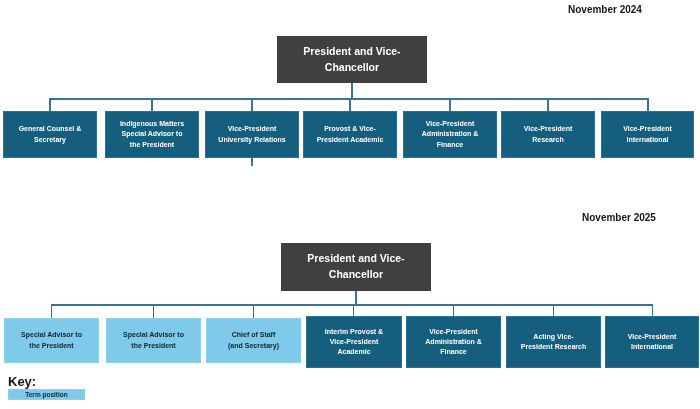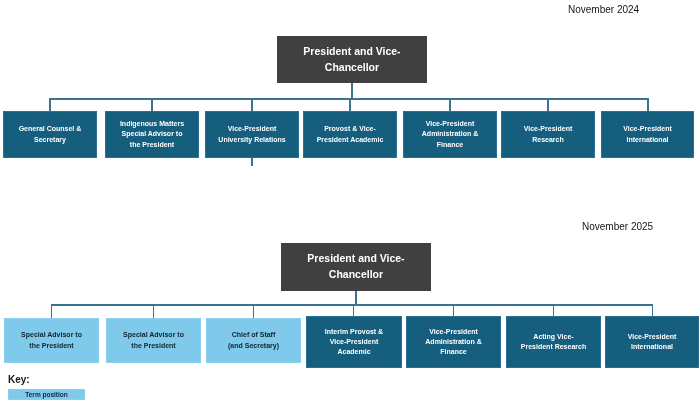--- a/index.html
+++ b/index.html
@@ -1,40 +1,40 @@
 <!DOCTYPE html>
 <html><head>
 <meta charset="utf-8">
 <style>
   html,body{margin:0;padding:0;background:#fff;}
   .canvas{
     position:relative;width:700px;height:409px;background:#ffffff;
     font-family:"Liberation Sans",sans-serif;overflow:hidden;
   }
   .year-label{
-    position:absolute;font-size:10px;font-weight:400;color:#161616;
+    position:absolute;font-size:10px;font-weight:700;color:#161616;
     white-space:nowrap;
   }
   .root-box{
     position:absolute;background:#404040;color:#ffffff;
     display:flex;align-items:center;justify-content:center;text-align:center;
     font-size:10.5px;font-weight:600;line-height:1.5;white-space:pre-line;
     box-sizing:border-box;
   }
   .node{
     position:absolute;display:flex;align-items:center;justify-content:center;
     text-align:center;font-size:7px;font-weight:600;line-height:1.45;
     white-space:pre-line;box-sizing:border-box;padding:2px;
   }
   .node.std{background:#155E7D;color:#ffffff;border:1px solid #2B6F94;}
   .node.term{background:#7FC9EA;color:#14232C;border:1px solid #8CD0ED;}
   .vline,.hline{position:absolute;background:#3C7390;}
   .vline{width:1.5px;}
   .hline{height:1.5px;}
-  .key-title{position:absolute;font-size:10px;font-weight:700;color:#161616;}
+  .key-title{position:absolute;font-size:13px;font-weight:700;color:#161616;}
   .key-swatch{
     position:absolute;background:#7FC9EA;border:1px solid #8CD0ED;
     display:flex;align-items:center;justify-content:center;
     font-size:6.5px;font-weight:600;color:#102A38;box-sizing:border-box;
   }
 </style>
 </head>
 <body>
 
 <div class="canvas">
@@ -66,21 +66,21 @@
   <div class="node std" style="left:303px;top:111px;width:94px;height:47px;">Provost &amp; Vice-
 President Academic</div>
   <div class="node std" style="left:403px;top:111px;width:94px;height:47px;">Vice-President
 Administration &amp;
 Finance</div>
   <div class="node std" style="left:501px;top:111px;width:94px;height:47px;">Vice-President
 Research</div>
   <div class="node std" style="left:601px;top:111px;width:93px;height:47px;">Vice-President
 International</div>
 
-  <div class="year-label" style="left:582px;top:221px;">November 2025</div>
+  <div class="year-label" style="left:582px;top:212px;">November 2025</div>
 
   <div class="root-box" style="left:281px;top:243px;width:150px;height:48px;">President and Vice-
 Chancellor</div>
 
   <div class="vline" style="left:355.25px;top:291px;height:13px;"></div>
   <div class="hline" style="left:51.5px;top:304px;width:601px;"></div>
   <div class="vline" style="left:50.75px;top:304px;height:14px;"></div>
   <div class="vline" style="left:152.75px;top:304px;height:14px;"></div>
   <div class="vline" style="left:252.75px;top:304px;height:14px;"></div>
   <div class="vline" style="left:352.75px;top:304px;height:12px;"></div>

